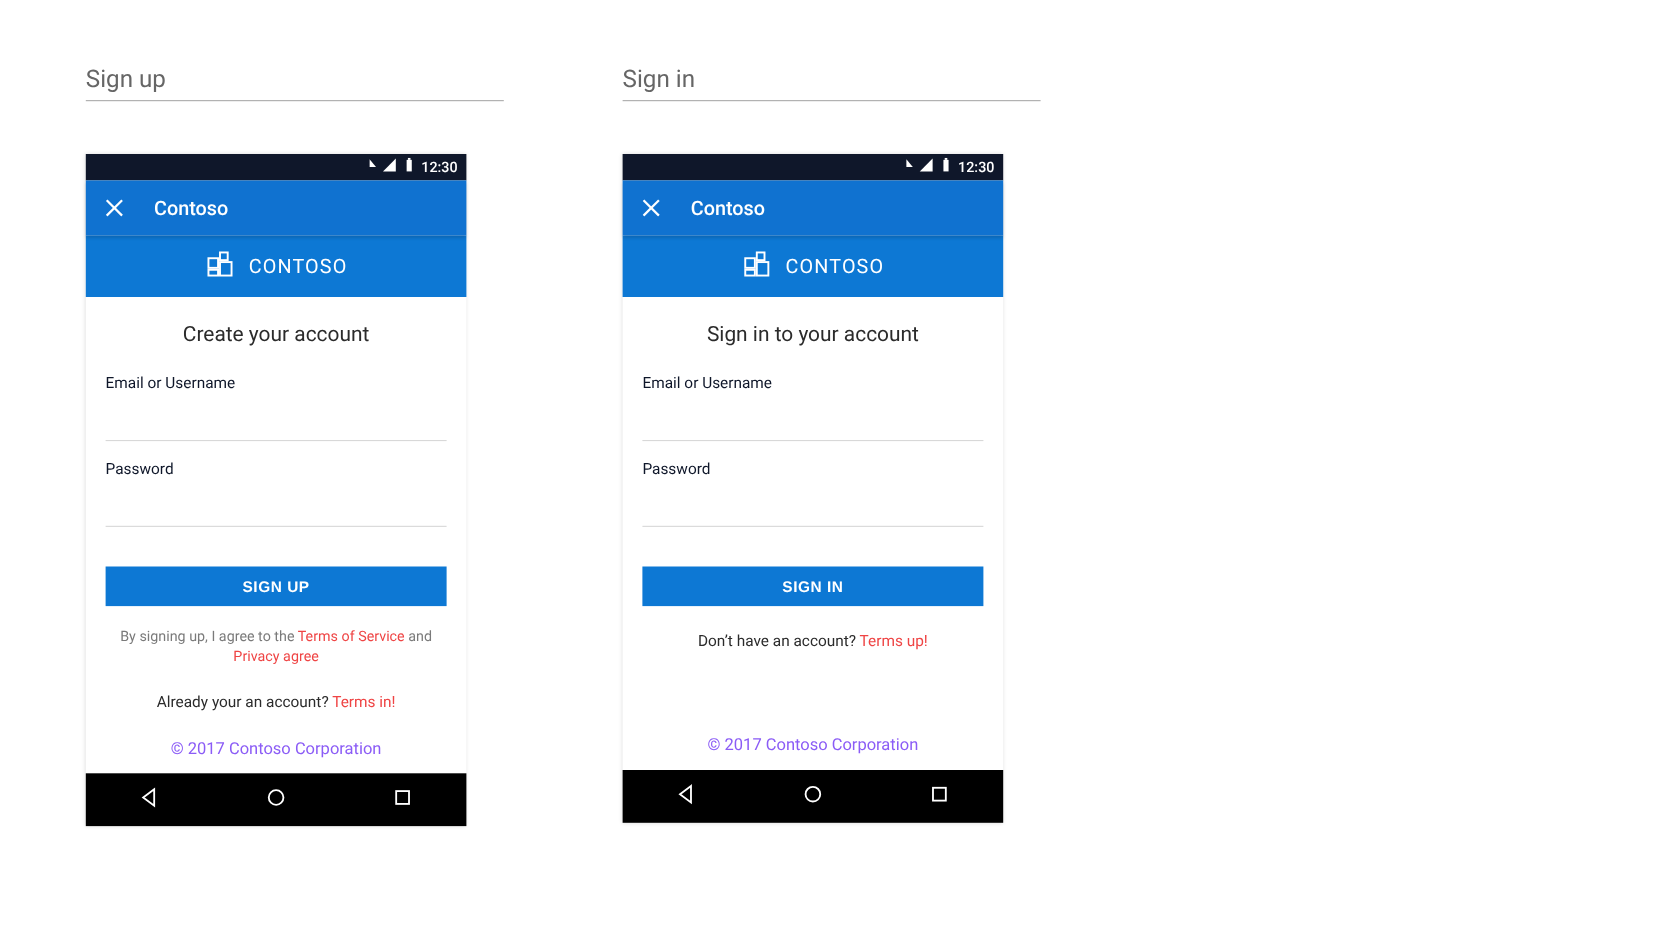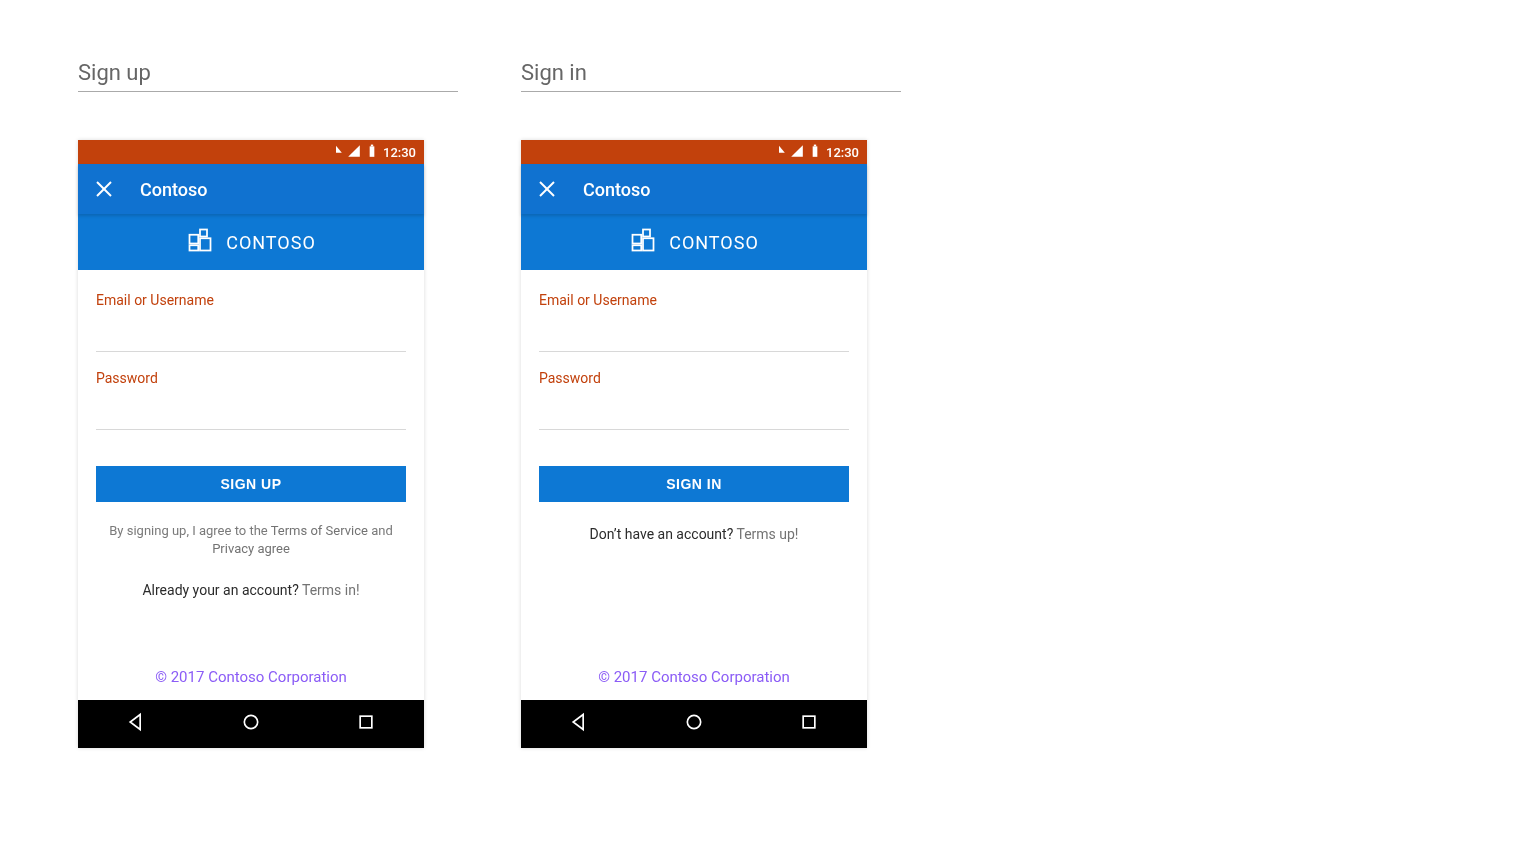--- a/index.html
+++ b/index.html
@@ -3,39 +3,39 @@
 <meta charset="utf-8">
 <style>
   * { box-sizing: border-box; margin: 0; padding: 0; }
   body {
     font-family: "Segoe UI", -apple-system, Roboto, sans-serif;
     background: #ffffff;
     width: 1518px;
     height: 863px;
     padding: 60px 78px;
   }
-  .row { display: flex; gap: 63px; }
+  .row { display: flex; gap: 108px; }
   .col { width: 380px; }
   .section-label {
     font-size: 22px;
     color: #666;
     border-bottom: 1px solid #aaa;
     padding-bottom: 6px;
     margin-bottom: 48px;
   }
   .phone {
     width: 346px;
     box-shadow: 0 0 4px rgba(0,0,0,0.15);
     display: flex;
     flex-direction: column;
     background: #fff;
   }
   .status-bar {
     height: 24px;
-    background: #c2410c;
+    background: #0f172a;
     display: flex;
     align-items: center;
     justify-content: flex-end;
     padding: 0 8px;
     gap: 4px;
     color: #fff;
     font-size: 13px;
     font-weight: 500;
   }
   .status-bar svg { width: 14px; height: 14px; fill: #fff; }
@@ -75,21 +75,21 @@
   }
   .heading {
     text-align: center;
     font-size: 19px;
     font-weight: 400;
     color: #2b2b2b;
     margin-bottom: 26px;
   }
   .field-label {
     font-size: 14px;
-    color: #c2410c;
+    color: #0f172a;
     margin-bottom: 18px;
   }
   .field-line {
     border: none;
     border-bottom: 1px solid #d8d8d8;
     width: 100%;
     font-size: 15px;
     padding: 4px 0;
     margin-bottom: 18px;
     outline: none;
@@ -106,21 +106,21 @@
     letter-spacing: 0.5px;
     cursor: pointer;
   }
   .fine {
     font-size: 13px;
     color: #7a7a7a;
     text-align: center;
     margin-top: 20px;
     line-height: 1.4;
   }
-  .fine a, .prompt a { color: #737373; text-decoration: none; cursor:pointer; }
+  .fine a, .prompt a { color: #ef4444; text-decoration: none; cursor:pointer; }
   .prompt {
     font-size: 14px;
     color: #2b2b2b;
     text-align: center;
     margin-top: 24px;
   }
   .copyright {
     font-size: 15px;
     color: #8b5cf6;
     text-align: center;
@@ -167,20 +167,21 @@
       <div class="banner">
         <span><svg viewBox="0 0 32 32">
               <rect x="4" y="10" width="10" height="10"></rect>
               <rect x="4" y="22" width="10" height="6"></rect>
               <rect x="16" y="4" width="8" height="8"></rect>
               <rect x="16" y="14" width="12" height="14"></rect>
             </svg></span>
         <span>CONTOSO</span>
       </div>
       <div class="content">
+        <div class="heading">Create your account</div>
         <div class="field-label">Email or Username</div>
         <input class="field-line" style="">
         <div class="field-label">Password</div>
         <input class="field-line" type="password" style="">
         <button class="primary-btn">SIGN UP</button>
         <div class="fine">
           <span>By signing up, I agree to the </span><a>Terms of Service</a><span> and </span><a>Privacy agree</a>
         </div>
         <div class="prompt">
           <span>Already your an account? </span><a>Terms in!</a>
@@ -227,20 +228,21 @@
       <div class="banner">
         <span><svg viewBox="0 0 32 32">
               <rect x="4" y="10" width="10" height="10"></rect>
               <rect x="4" y="22" width="10" height="6"></rect>
               <rect x="16" y="4" width="8" height="8"></rect>
               <rect x="16" y="14" width="12" height="14"></rect>
             </svg></span>
         <span>CONTOSO</span>
       </div>
       <div class="content">
+        <div class="heading">Sign in to your account</div>
         <div class="field-label">Email or Username</div>
         <input class="field-line" style="">
         <div class="field-label">Password</div>
         <input class="field-line" type="password" style="">
         <button class="primary-btn">SIGN IN</button>
         <div class="prompt">
           <span>Don’t have an account? </span><a>Terms up!</a>
         </div>
         <div class="copyright">© 2017 Contoso Corporation</div>
       </div>

